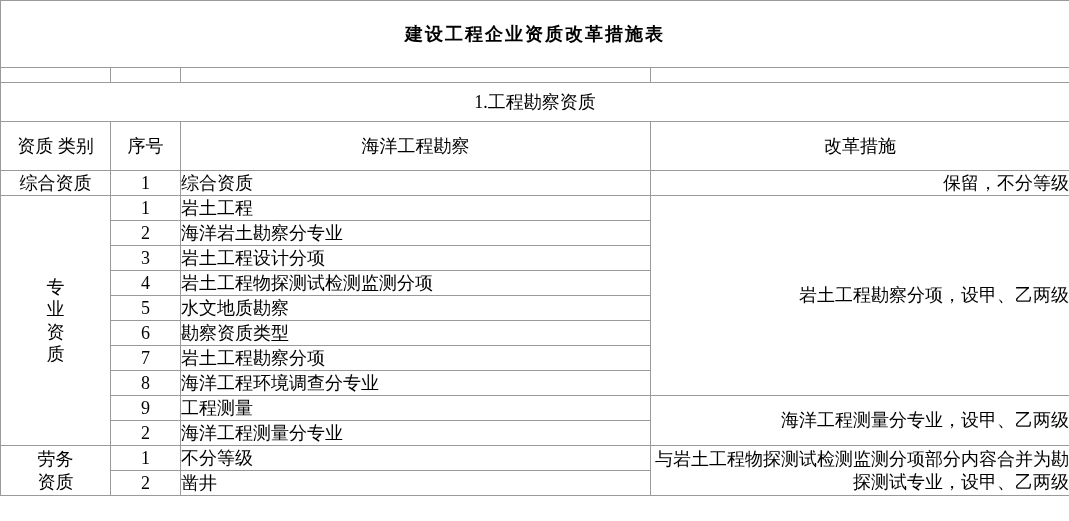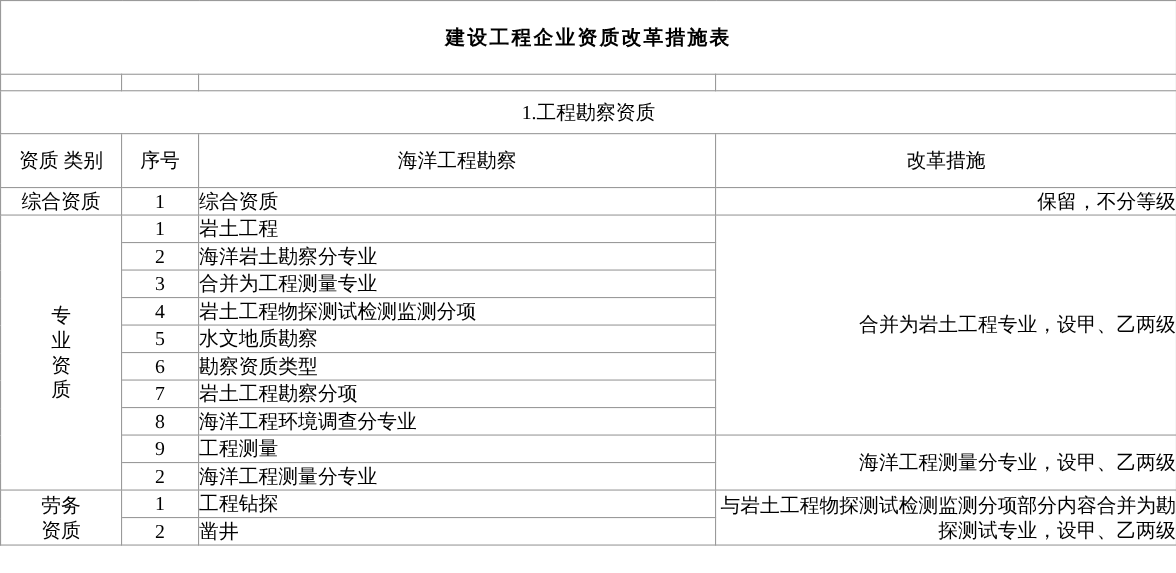--- a/index.html
+++ b/index.html
@@ -128,29 +128,29 @@
 
       <tr class="row-h">
         <td class="vert-label" rowspan="10">
           <span>专</span>
           <span>业</span>
           <span>资</span>
           <span>质</span>
         </td>
         <td class="cell-center">1</td>
         <td class="cell-left">岩土工程</td>
-        <td class="measure-cell" rowspan="8">合并为岩土工程专业，设甲、乙两级</td>
+        <td class="measure-cell" rowspan="8">岩土工程勘察分项，设甲、乙两级</td>
       </tr>
       <tr class="row-h">
         <td class="cell-center">2</td>
         <td class="cell-left">海洋岩土勘察分专业</td>
       </tr>
       <tr class="row-h">
         <td class="cell-center">3</td>
-        <td class="cell-left">合并为工程测量专业</td>
+        <td class="cell-left">岩土工程设计分项</td>
       </tr>
       <tr class="row-h">
         <td class="cell-center">4</td>
         <td class="cell-left">岩土工程物探测试检测监测分项</td>
       </tr>
       <tr class="row-h">
         <td class="cell-center">5</td>
         <td class="cell-left">水文地质勘察</td>
       </tr>
       <tr class="row-h">
@@ -174,21 +174,21 @@
         <td class="cell-center">2</td>
         <td class="cell-left">海洋工程测量分专业</td>
       </tr>
 
       <tr class="row-h">
         <td class="vert-label" rowspan="2">
           <span>劳务</span>
           <span>资质</span>
         </td>
         <td class="cell-center">1</td>
-        <td class="cell-left">工程钻探</td>
+        <td class="cell-left">不分等级</td>
         <td class="measure-cell" rowspan="2">与岩土工程物探测试检测监测分项部分内容合并为勘探测试专业，设甲、乙两级</td>
       </tr>
       <tr class="row-h">
         <td class="cell-center">2</td>
         <td class="cell-left">凿井</td>
       </tr>
     </tbody>
   </table>
 </div>
 

